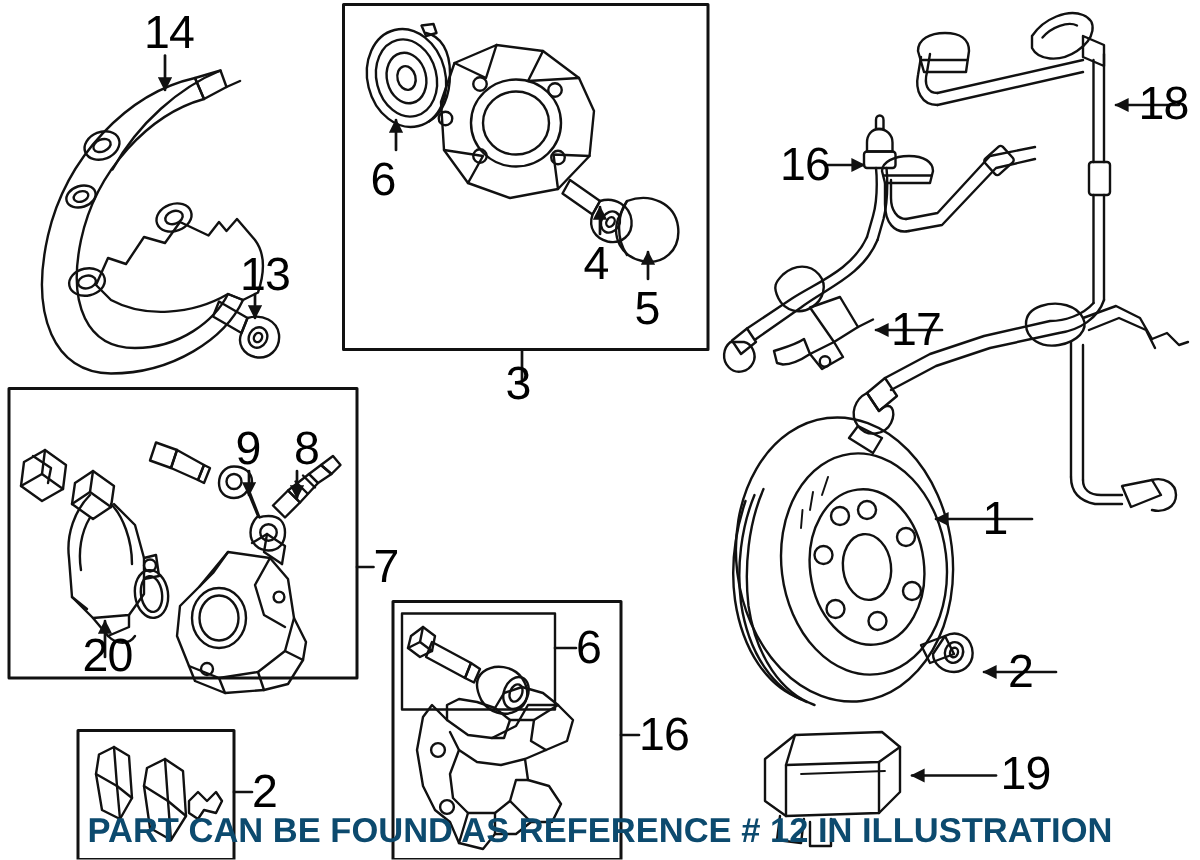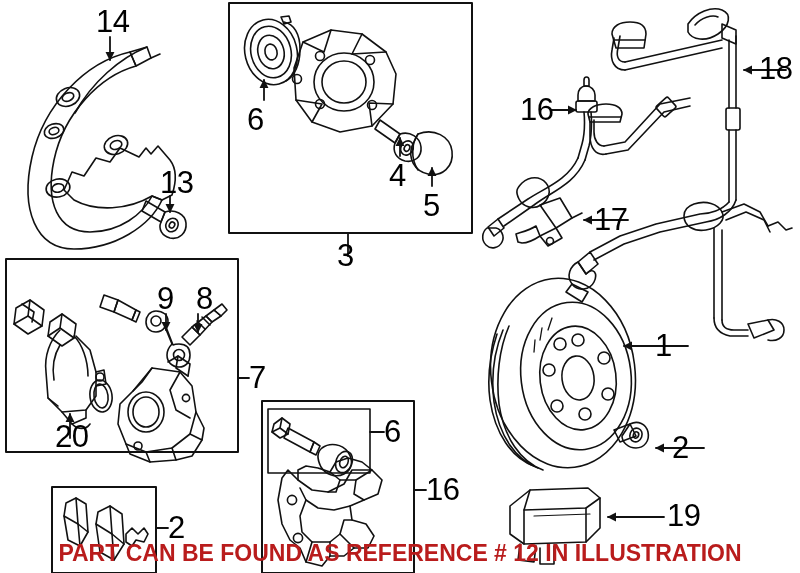--- a/index.html
+++ b/index.html
@@ -8,21 +8,21 @@
        font-family:"Liberation Sans",sans-serif;}
   #stage{position:relative;width:800px;height:573px;background:#fff;}
   #art{position:absolute;left:0;top:0;width:800px;height:573px;}
   .num{position:absolute;font-family:"Liberation Sans",sans-serif;
        font-size:31px;font-weight:400;color:#000000;line-height:1;
        letter-spacing:-0.5px;white-space:nowrap;}
   #overlay{position:absolute;left:0;top:0;width:800px;height:573px;
            pointer-events:none;}
   #banner{position:absolute;left:0;top:540px;width:800px;
           text-align:center;font-family:"Liberation Sans",sans-serif;
-          font-size:23px;font-weight:bold;color:#b91c1c;
+          font-size:23px;font-weight:bold;color:#0c4a6e;
           letter-spacing:0px;white-space:nowrap;}
 </style>
 </head>
 <body>
 
 <div id="stage">
 
   <svg id="art" viewBox="0 0 800 573">
     <defs>
       <marker id="ah" viewBox="0 0 10 10" refX="9" refY="5" markerWidth="5.2" markerHeight="5.2" orient="auto-start-reverse">

